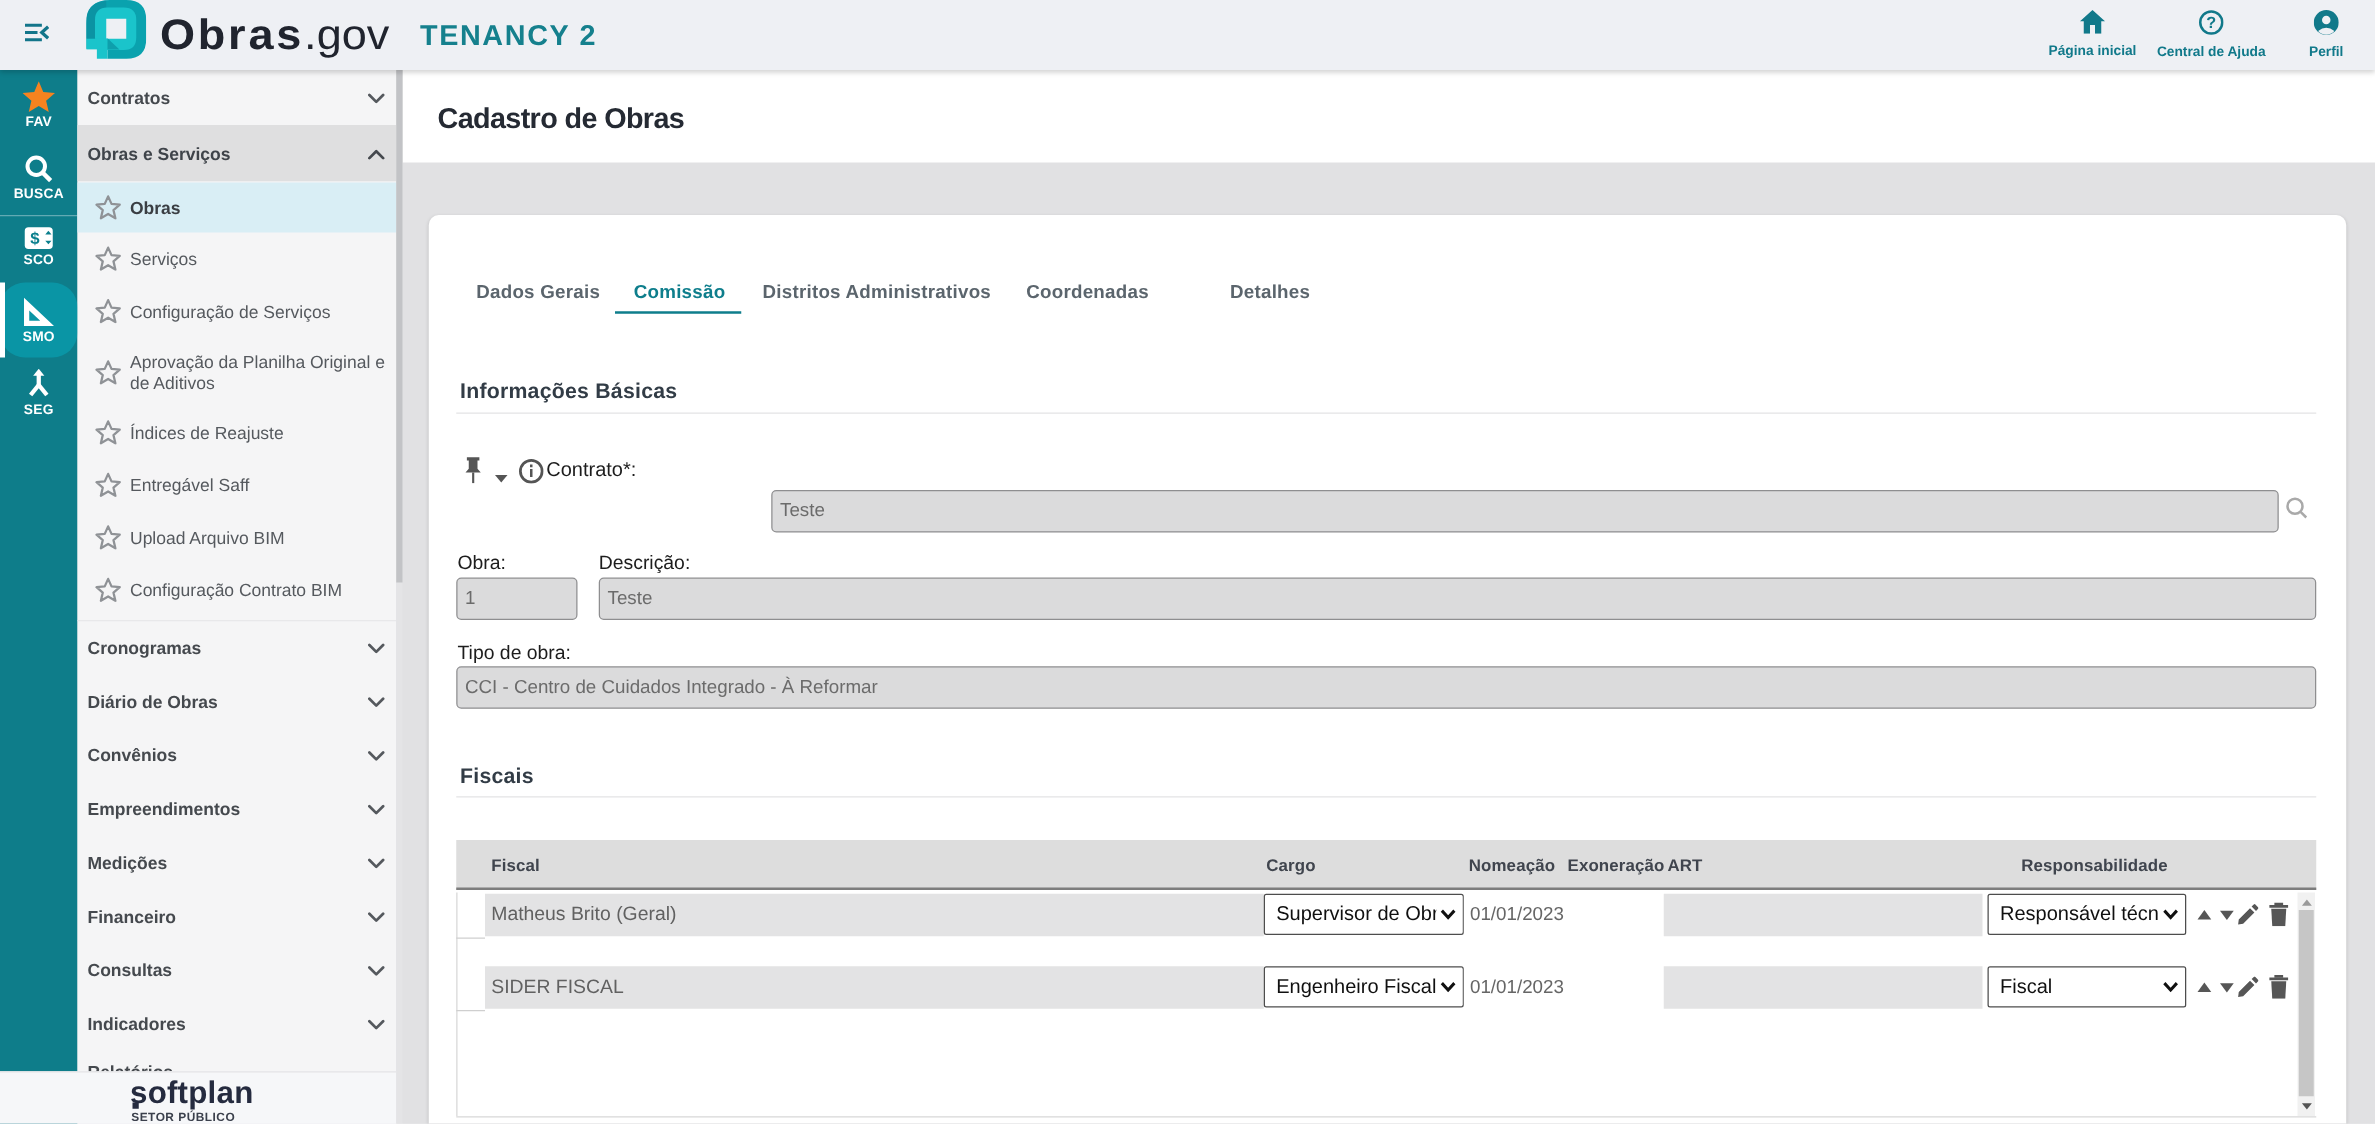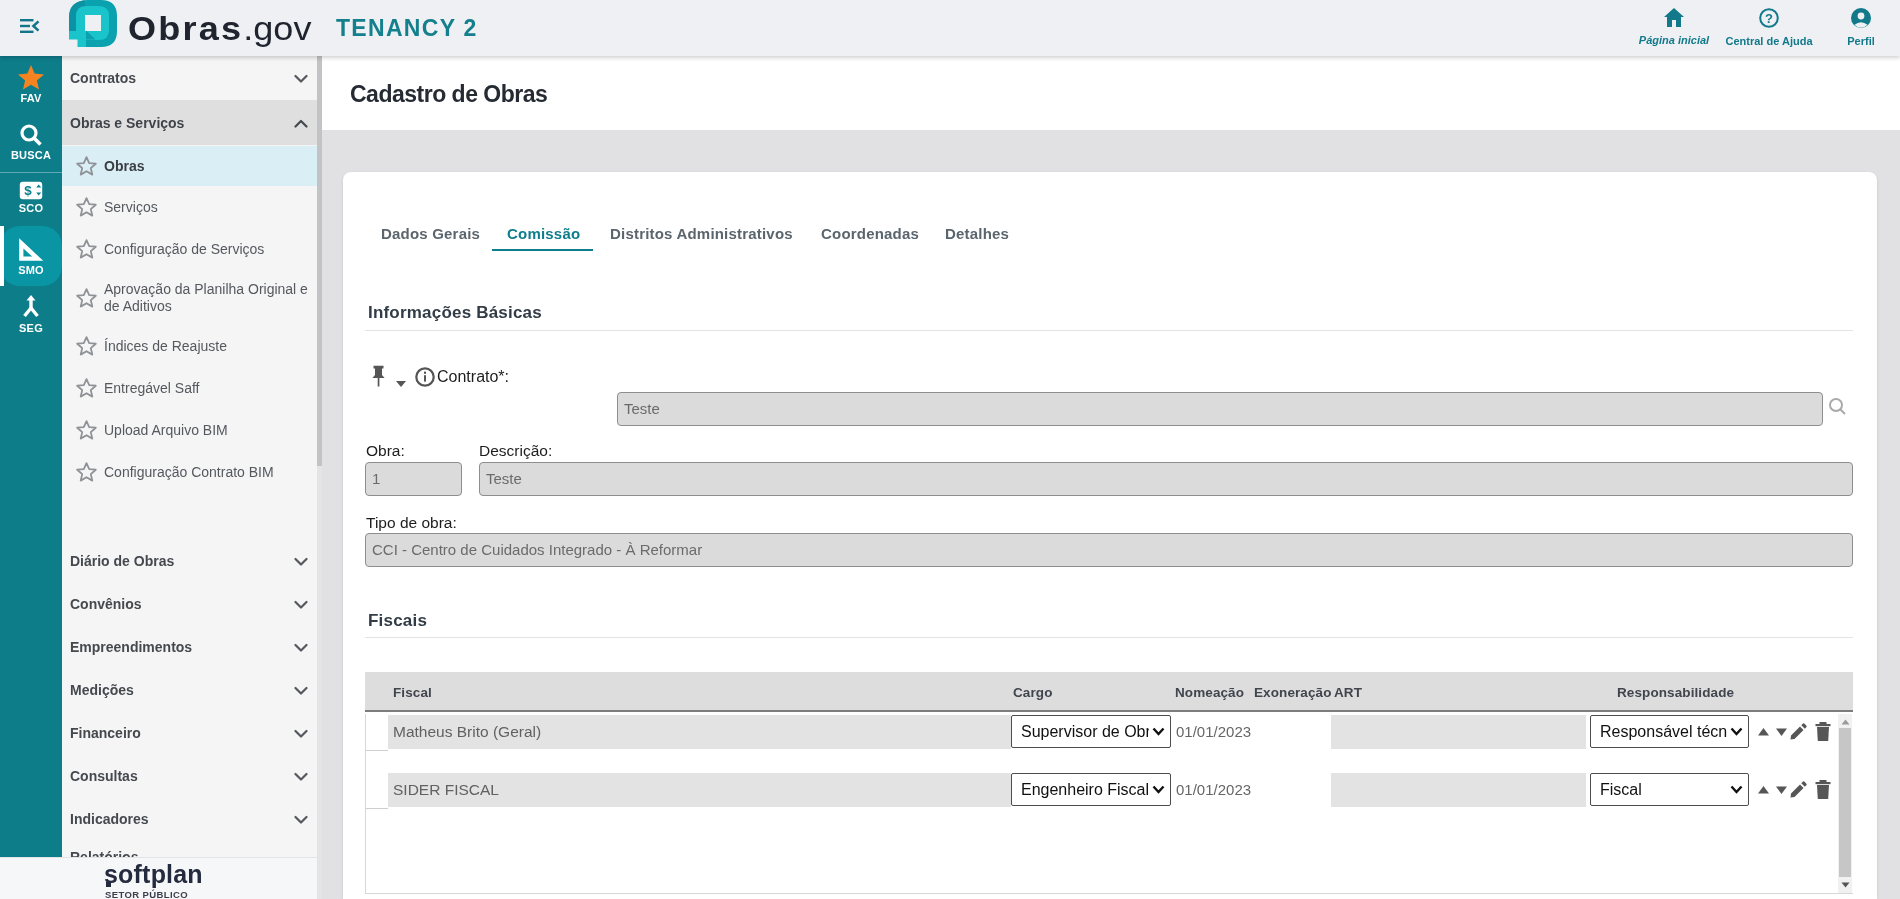--- a/index.html
+++ b/index.html
@@ -85,21 +85,21 @@
     <path d="M0 31 L0 17 Q0 2 16 0.6 L16 6 Q7 7 7 18 L7 31 Z" fill="#0B93A3"></path>
     <path d="M17 6 H30 Q40 6 40 16 V30 Q40 40 30 40 H17 Q7 40 7 30 V16 Q7 6 17 6 Z" fill="#1AC4CB"></path>
     <rect x="16" y="15" width="16" height="16" fill="#eef0f4"></rect>
     <rect x="0" y="31" width="17" height="8.5" fill="#1AC4CB"></rect>
     <rect x="8.5" y="31" width="8.5" height="16" fill="#1AC4CB"></rect>
     <path d="M17 39.5 L26.5 39.5 L17 30.5 Z" fill="#0E9FAC"></path>
   </svg>
   <div id="brand">Obras<span class="gov">.gov</span></div>
   <div id="tenancy">TENANCY 2</div>
 
-  <div class="hact" style="left:1609px;font-style:italic;">
+  <div class="hact" style="left:1609px;">
     <svg width="20" height="19" viewBox="0 0 20 19">
         <path d="M10 0 L20 9 H17 V19 H12 V12 H8 V19 H3 V9 H0 Z" fill="#11798a"></path>
       </svg>
     <span class="lbl">Página inicial</span>
   </div>
   <div class="hact" style="left:1704px;">
     <svg width="20" height="20" viewBox="0 0 20 20">
       <circle cx="10" cy="10" r="8.8" fill="none" stroke="#11798a" stroke-width="2"></circle>
       <text x="10" y="14.8" text-anchor="middle" font-family="Liberation Sans" font-size="13" font-weight="bold" fill="#11798a">?</text>
     </svg>
@@ -227,20 +227,26 @@
       </svg>
       <span class="t">Upload Arquivo BIM</span>
     </div>
   <div class="mitem" style="top:395px;height:42px;">
       <svg class="star" width="21" height="21" viewBox="0 0 21 21">
         <use href="#star"></use>
       </svg>
       <span class="t">Configuração Contrato BIM</span>
     </div>
 
+  <div class="msec" style="top:440px;height:43px;border-top:1px solid #e8e8ea;">
+      <span class="t">Cronogramas</span>
+      <svg class="chev" width="14" height="12" viewBox="0 0 14 12">
+        <use href="#chevdown"></use>
+      </svg>
+    </div>
   <div class="msec" style="top:483px;height:43px;">
       <span class="t">Diário de Obras</span>
       <svg class="chev" width="14" height="12" viewBox="0 0 14 12">
         <use href="#chevdown"></use>
       </svg>
     </div>
   <div class="msec" style="top:526px;height:43px;">
       <span class="t">Convênios</span>
       <svg class="chev" width="14" height="12" viewBox="0 0 14 12">
         <use href="#chevdown"></use>
@@ -294,21 +300,21 @@
   <div id="titlebar">
       <div id="pagetitle">Cadastro de Obras</div>
     </div>
   <div id="card">
 
     <div class="tab" style="left:38px;">Dados Gerais</div>
     <div class="tab on" style="left:164px;">Comissão</div>
     <div style="position:absolute;left:149px;top:77px;width:101px;height:2px;background:#0e7e8c;"></div>
     <div class="tab" style="left:267px;">Distritos Administrativos</div>
     <div class="tab" style="left:478px;">Coordenadas</div>
-    <div class="tab" style="left:602px;">Detalhes</div>
+    <div class="tab" style="left:641px;">Detalhes</div>
 
     <div class="sechead" style="top:131px;">Informações Básicas</div>
     <div class="secline" style="top:158px;"></div>
 
     <div class="abs" style="left:28px;top:193px;">
       <svg width="15" height="22" viewBox="0 0 15 22">
         <path d="M2.5 0.8 H12.5 V3.4 H11 V10 L13.6 13 H1.4 L4 10 V3.4 H2.5 Z" fill="#555"></path>
         <rect x="6.7" y="13" width="1.7" height="8.5" fill="#555"></rect>
       </svg>
     </div>

